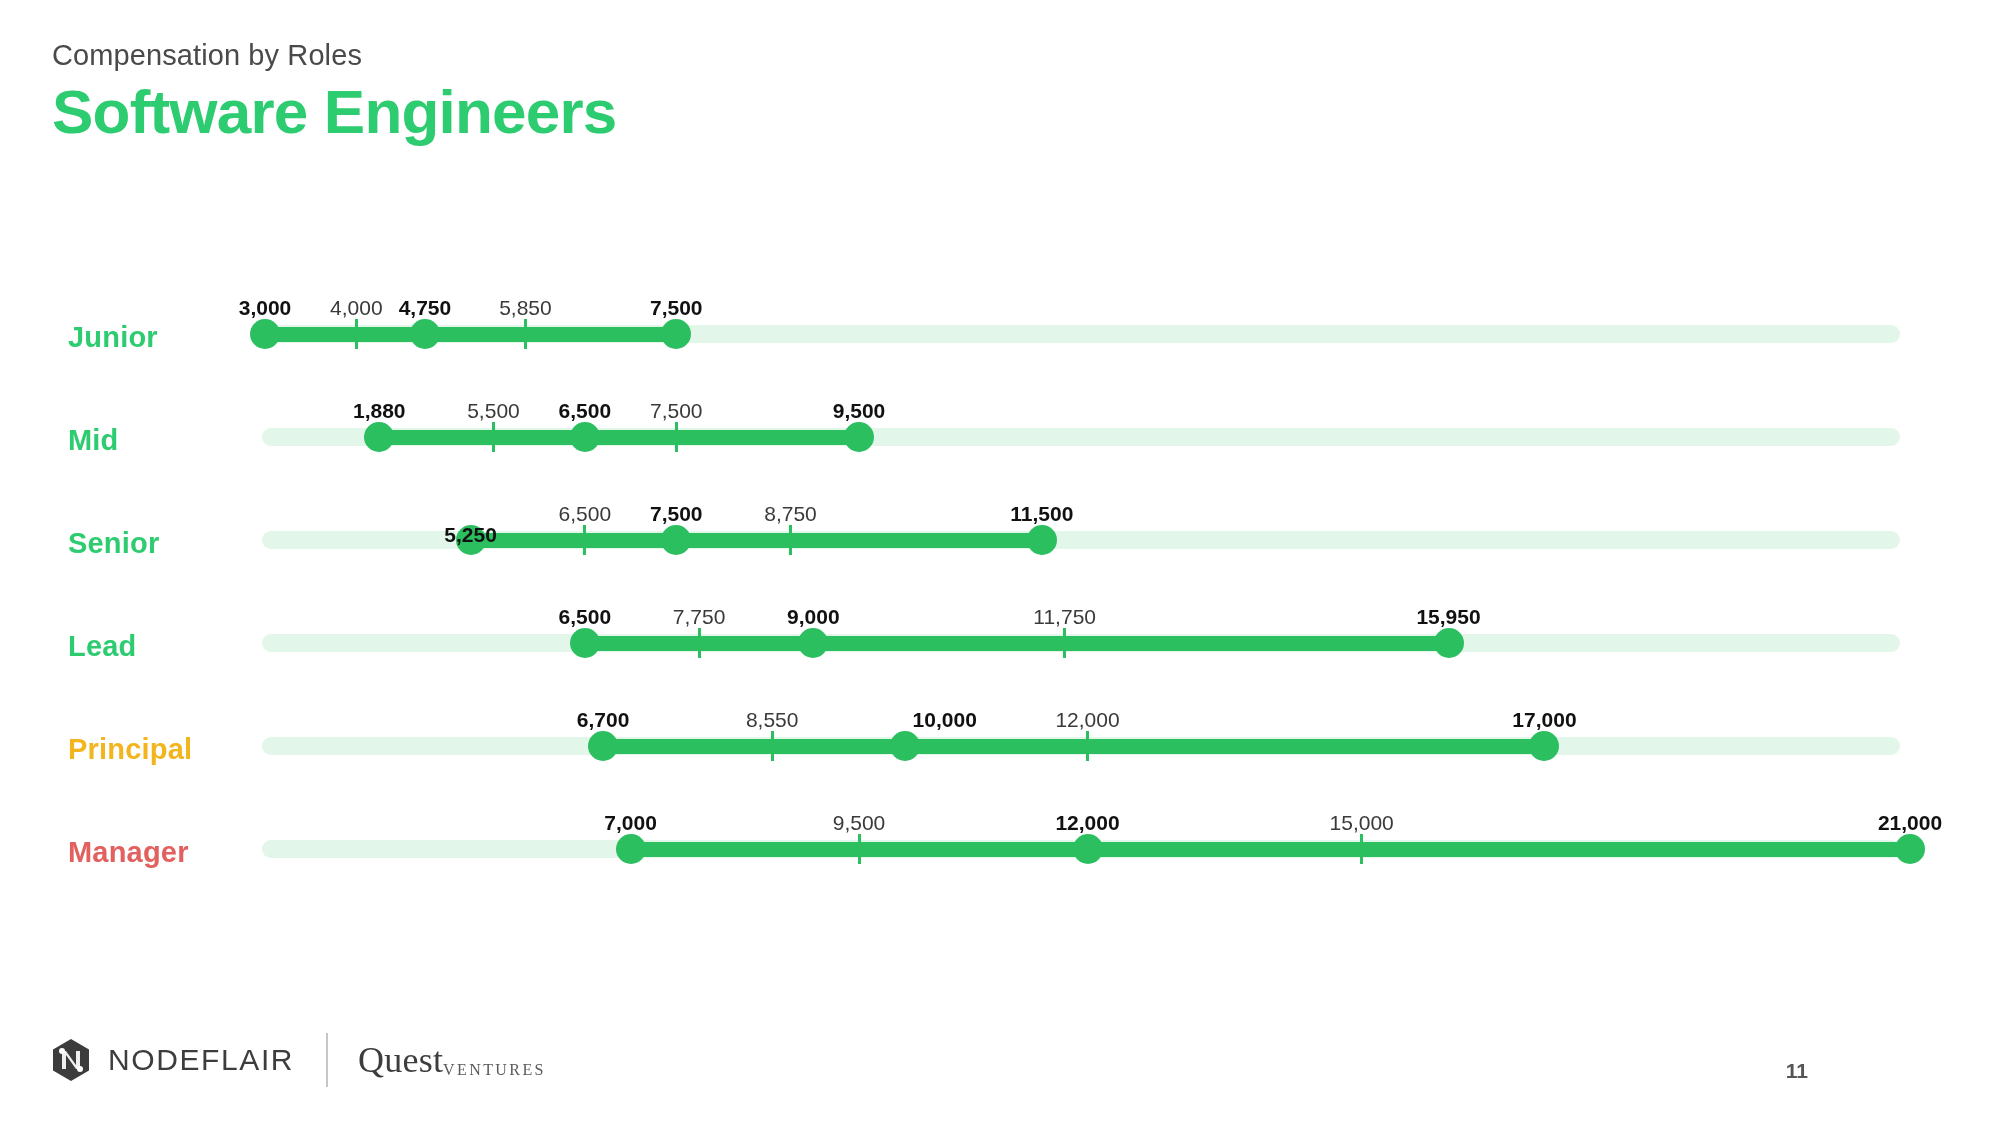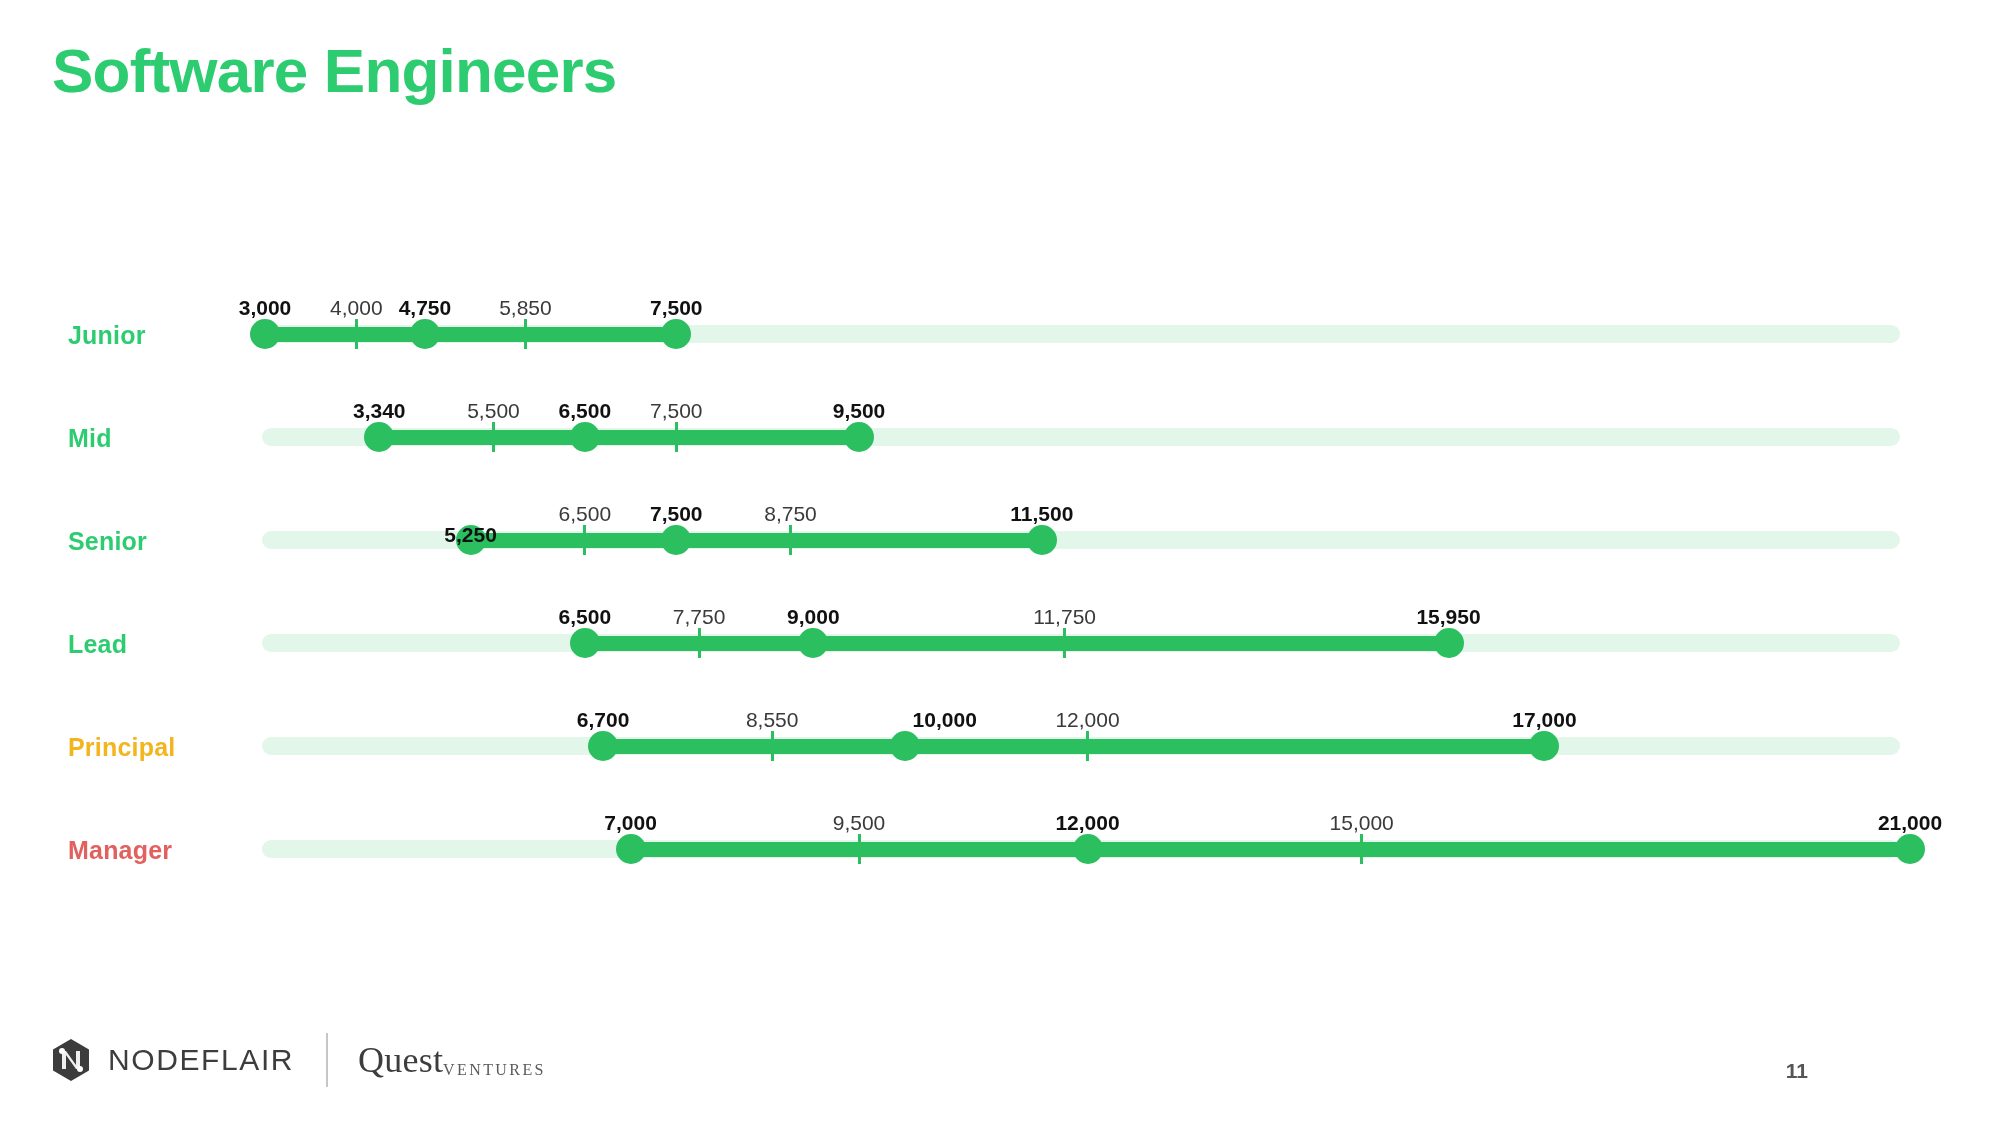--- a/index.html
+++ b/index.html
@@ -52,21 +52,21 @@
   .row {
     position: absolute;
     left: 0;
     width: 2000px;
     height: 104px;
   }
   .row-label {
     position: absolute;
     left: 68px;
     width: 200px;
-    font-size: 25px;
+    font-size: 29px;
     font-weight: 700;
     letter-spacing: 0.2px;
     white-space: nowrap;
   }
   .track-bg {
     position: absolute;
     height: 18px;
     border-radius: 9px;
     background: #E3F6EA;
   }
@@ -170,20 +170,21 @@
     bottom: 42px;
     font-size: 21px;
     font-weight: 700;
     color: #555555;
   }
 </style>
 </head>
 <body>
 
 <div id="header">
+  <p id="eyebrow">Compensation by Roles</p>
   <h1 id="maintitle">Software Engineers</h1>
 </div>
 
 <div id="chart">
     <div class="row" style="top: 300px;">
       <div class="row-label" style="top: 21px; color: rgb(46, 204, 113);">Junior</div>
       <div class="track-bg" style="left: 262px; width: 1638px; top: 25px;"></div>
       <div class="range-bar" style="left: 265px; width: 411.255px; top: 26.5px;"></div>
       <div class="tick" style="left: 354.89px; top: 19px;"></div>
       <div class="tick" style="left: 523.962px; top: 19px;"></div>
@@ -198,21 +199,21 @@
     </div>
     <div class="row" style="top: 403px;">
       <div class="row-label" style="top: 21px; color: rgb(46, 204, 113);">Mid</div>
       <div class="track-bg" style="left: 262px; width: 1638px; top: 25px;"></div>
       <div class="range-bar" style="left: 379.238px; width: 479.797px; top: 26.5px;"></div>
       <div class="tick" style="left: 491.975px; top: 19px;"></div>
       <div class="tick" style="left: 674.755px; top: 19px;"></div>
       <div class="dot" style="left: 364.238px; top: 19px;"></div>
       <div class="dot" style="left: 569.865px; top: 19px;"></div>
       <div class="dot" style="left: 844.035px; top: 19px;"></div>
-      <div class="vlabel strong" style="left: 379.238px; top: -4px;">3,340</div>
+      <div class="vlabel strong" style="left: 379.238px; top: -4px;">1,880</div>
       <div class="vlabel weak" style="left: 493.475px; top: -4px;">5,500</div>
       <div class="vlabel strong" style="left: 584.865px; top: -4px;">6,500</div>
       <div class="vlabel weak" style="left: 676.255px; top: -4px;">7,500</div>
       <div class="vlabel strong" style="left: 859.035px; top: -4px;">9,500</div>
     </div>
     <div class="row" style="top: 506px;">
       <div class="row-label" style="top: 21px; color: rgb(46, 204, 113);">Senior</div>
       <div class="track-bg" style="left: 262px; width: 1638px; top: 25px;"></div>
       <div class="range-bar" style="left: 470.627px; width: 571.188px; top: 26.5px;"></div>
       <div class="tick" style="left: 583.365px; top: 19px;"></div>

